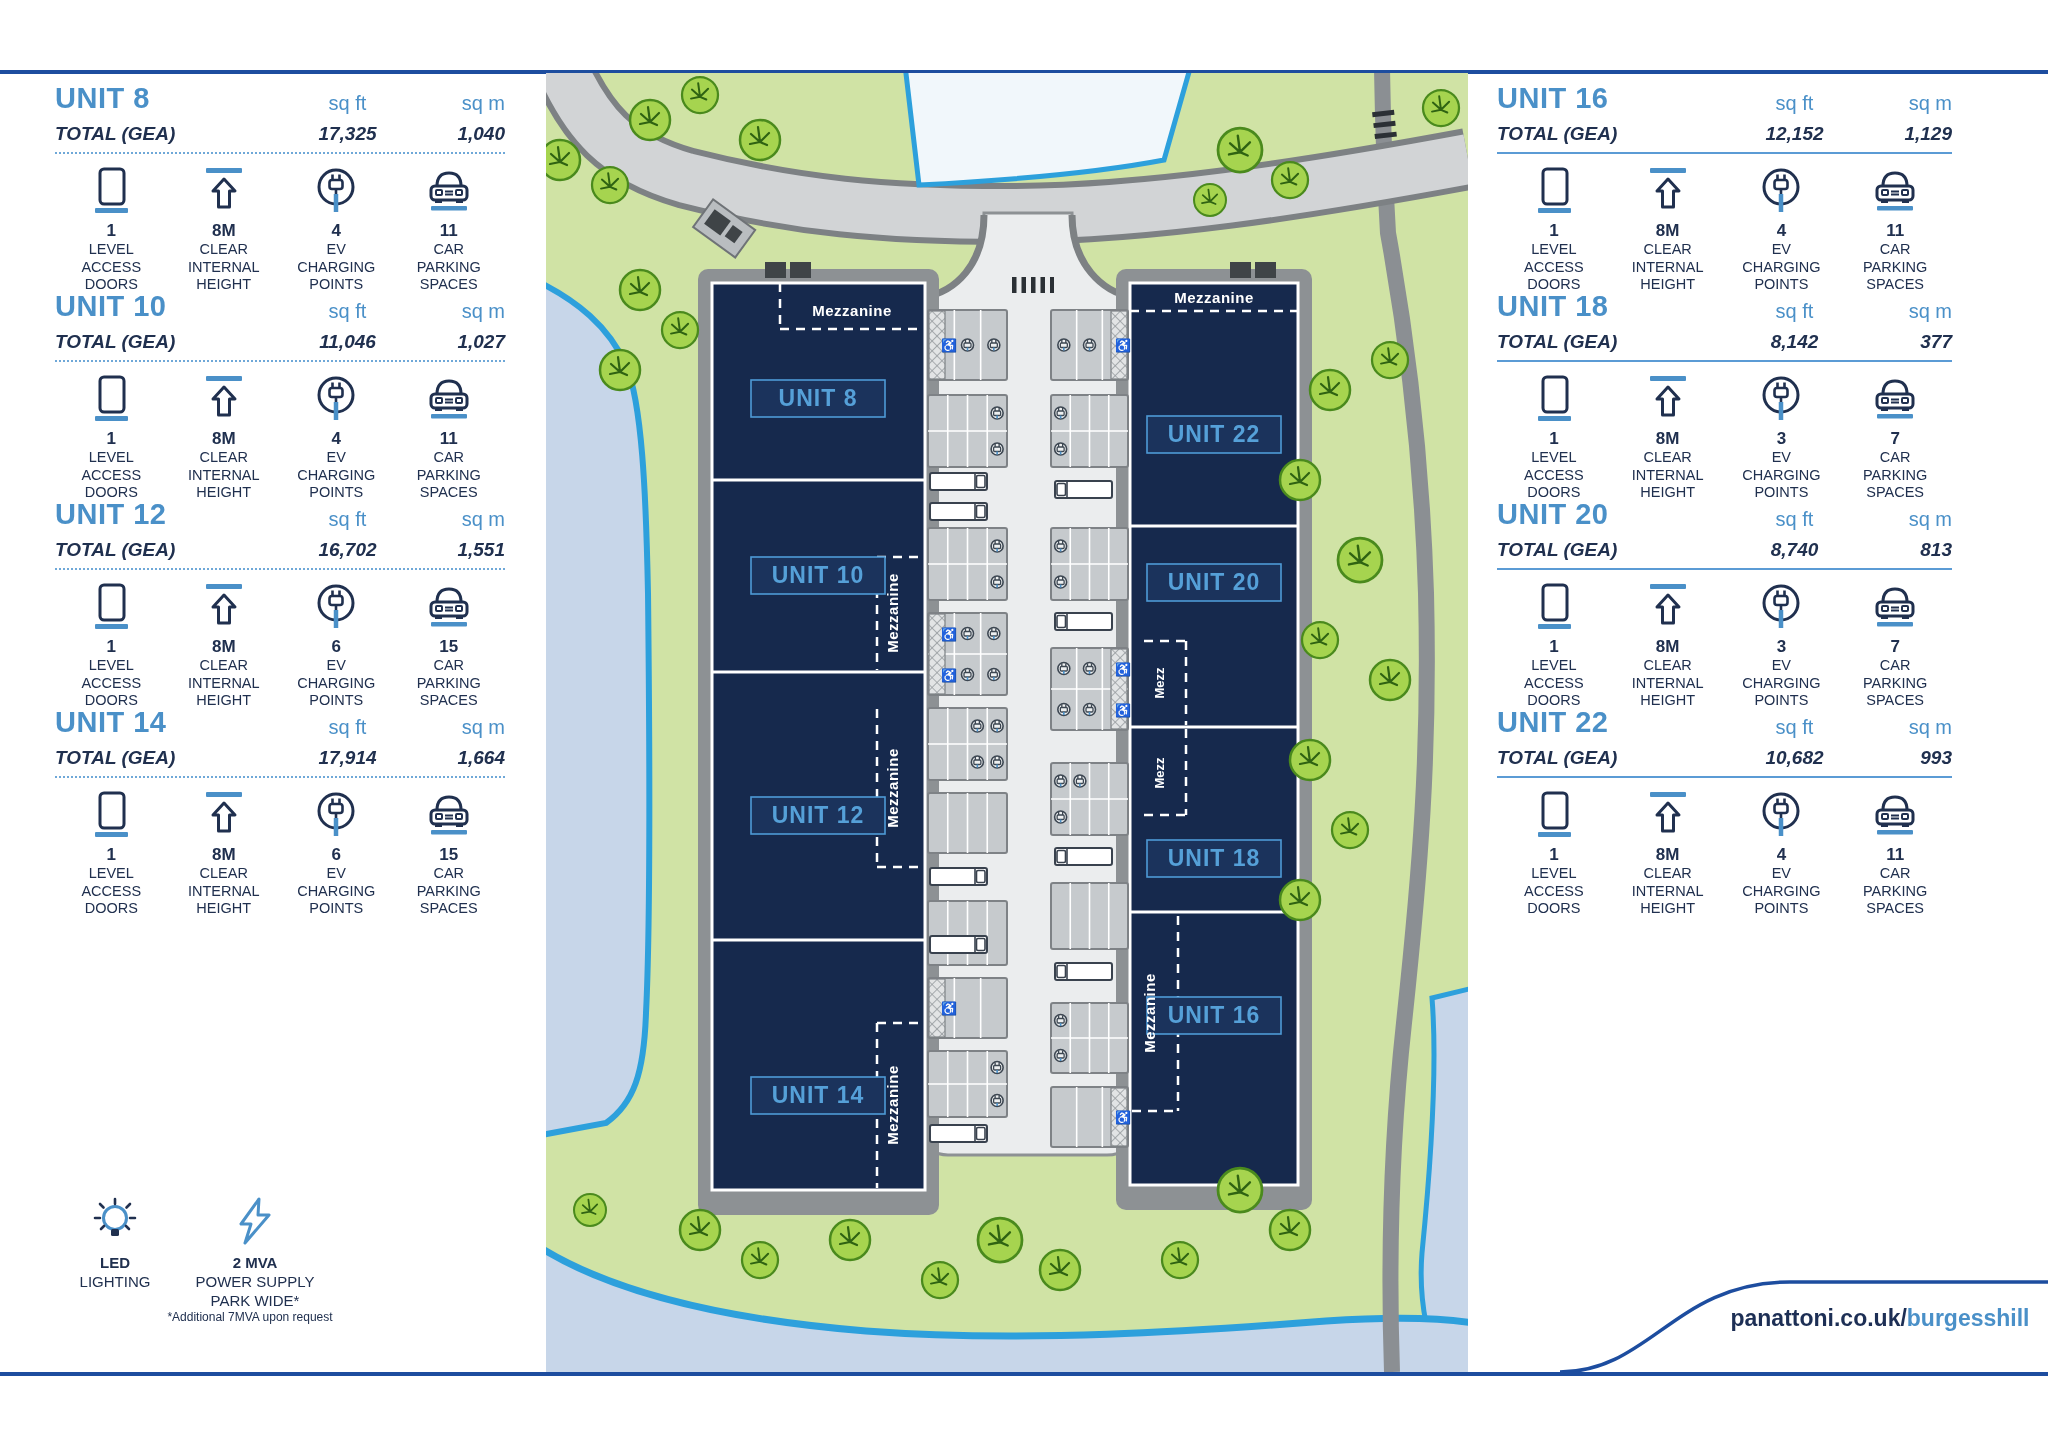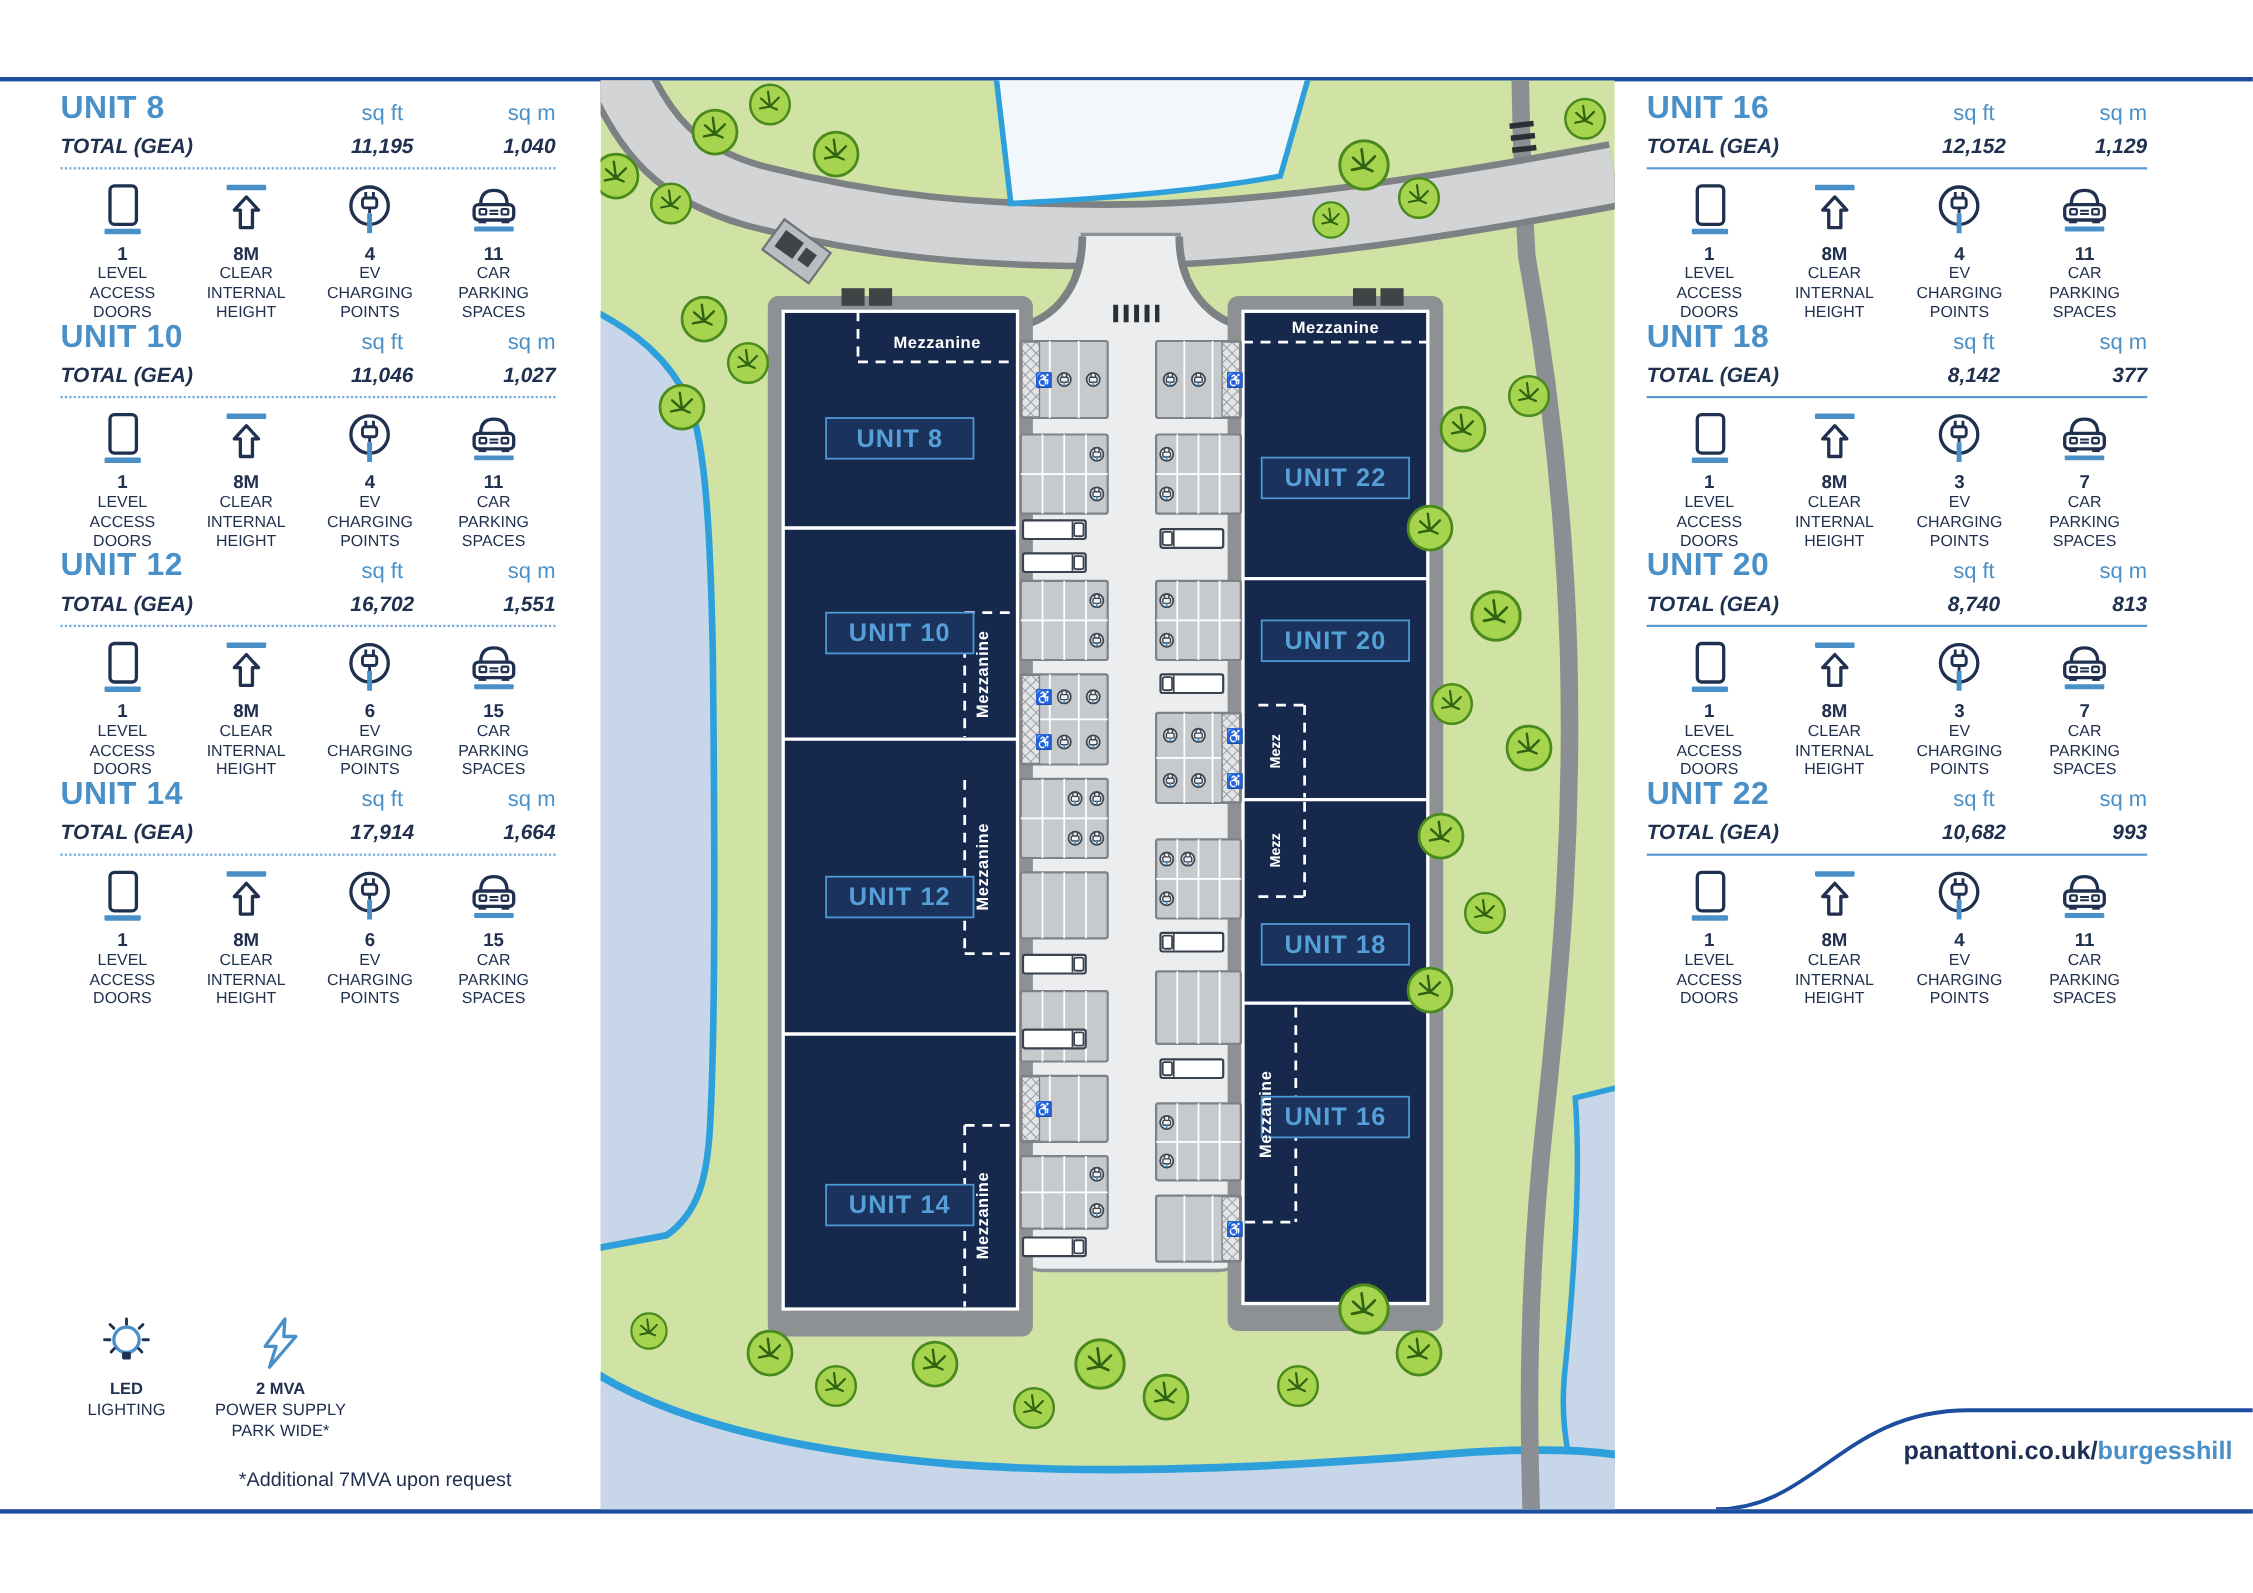--- a/index.html
+++ b/index.html
@@ -24,21 +24,21 @@
   .icons{display:grid;grid-template-columns:repeat(4,1fr);margin-top:12px;text-align:center;}
   .icons svg{display:block;margin:0 auto;}
   .cap{font-size:14.5px;line-height:1.2;color:#20304f;margin-top:5px;}
   .cap b{font-size:17px;display:block;}
 
   #features{position:absolute;left:35px;top:1196px;width:430px;}
   #features .frow{display:grid;grid-template-columns:160px 120px 150px;justify-items:center;}
   #features svg{display:block;margin:0 auto;}
   .feat{text-align:center;font-size:15px;line-height:1.25;color:#20304f;margin-top:6px;}
   .feat b{display:block;}
-  #footnote{margin-top:25px;text-align:right;font-size:18px;color:#20304f;}
+  #footnote{margin-top:0;text-align:center;font-size:12px;color:#20304f;}
 
   #map{position:absolute;left:546px;top:73px;width:922px;height:1299px;}
   #footer{position:absolute;left:1450px;top:1254px;width:598px;height:118px;}
   .map-unit-label{font-size:23px;font-weight:bold;fill:#55a0d8;letter-spacing:1px;}
   .mezz{font-size:15px;font-weight:bold;fill:#ffffff;letter-spacing:.5px;}
   .mezz-s{font-size:13px;font-weight:bold;fill:#ffffff;}
   .furl{font-size:23px;font-weight:bold;}
 </style>
 </head>
 <body>
@@ -48,21 +48,21 @@
 
 <div class="panel" id="panel-left">
   <div class="unit-card">
     <div class="row">
       <div class="unit-title">UNIT 8</div>
       <div class="hdr c">sq ft</div>
       <div class="hdr r">sq m</div>
     </div>
     <div class="row total-row">
       <div>TOTAL (GEA)</div>
-      <div class="c">11,195</div>
+      <div class="c">17,325</div>
       <div class="r">1,040</div>
     </div>
     <div class="sep"></div>
     <div class="icons">
       <div>
         <svg width="46" height="50" viewBox="0 0 46 50">
           <rect x="12" y="3" width="24" height="35" rx="4" fill="none" stroke="#20304f" stroke-width="3"></rect>
           <rect x="7" y="42" width="33" height="5" rx="1" fill="#4a90c8"></rect>
         </svg>
         <div class="cap">

